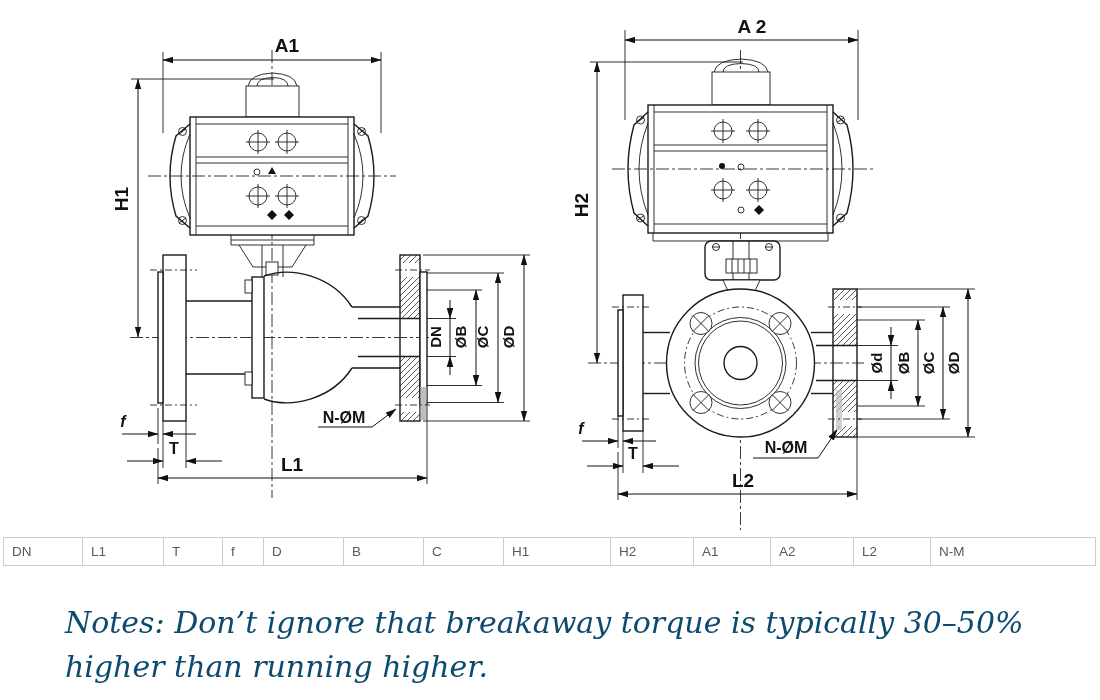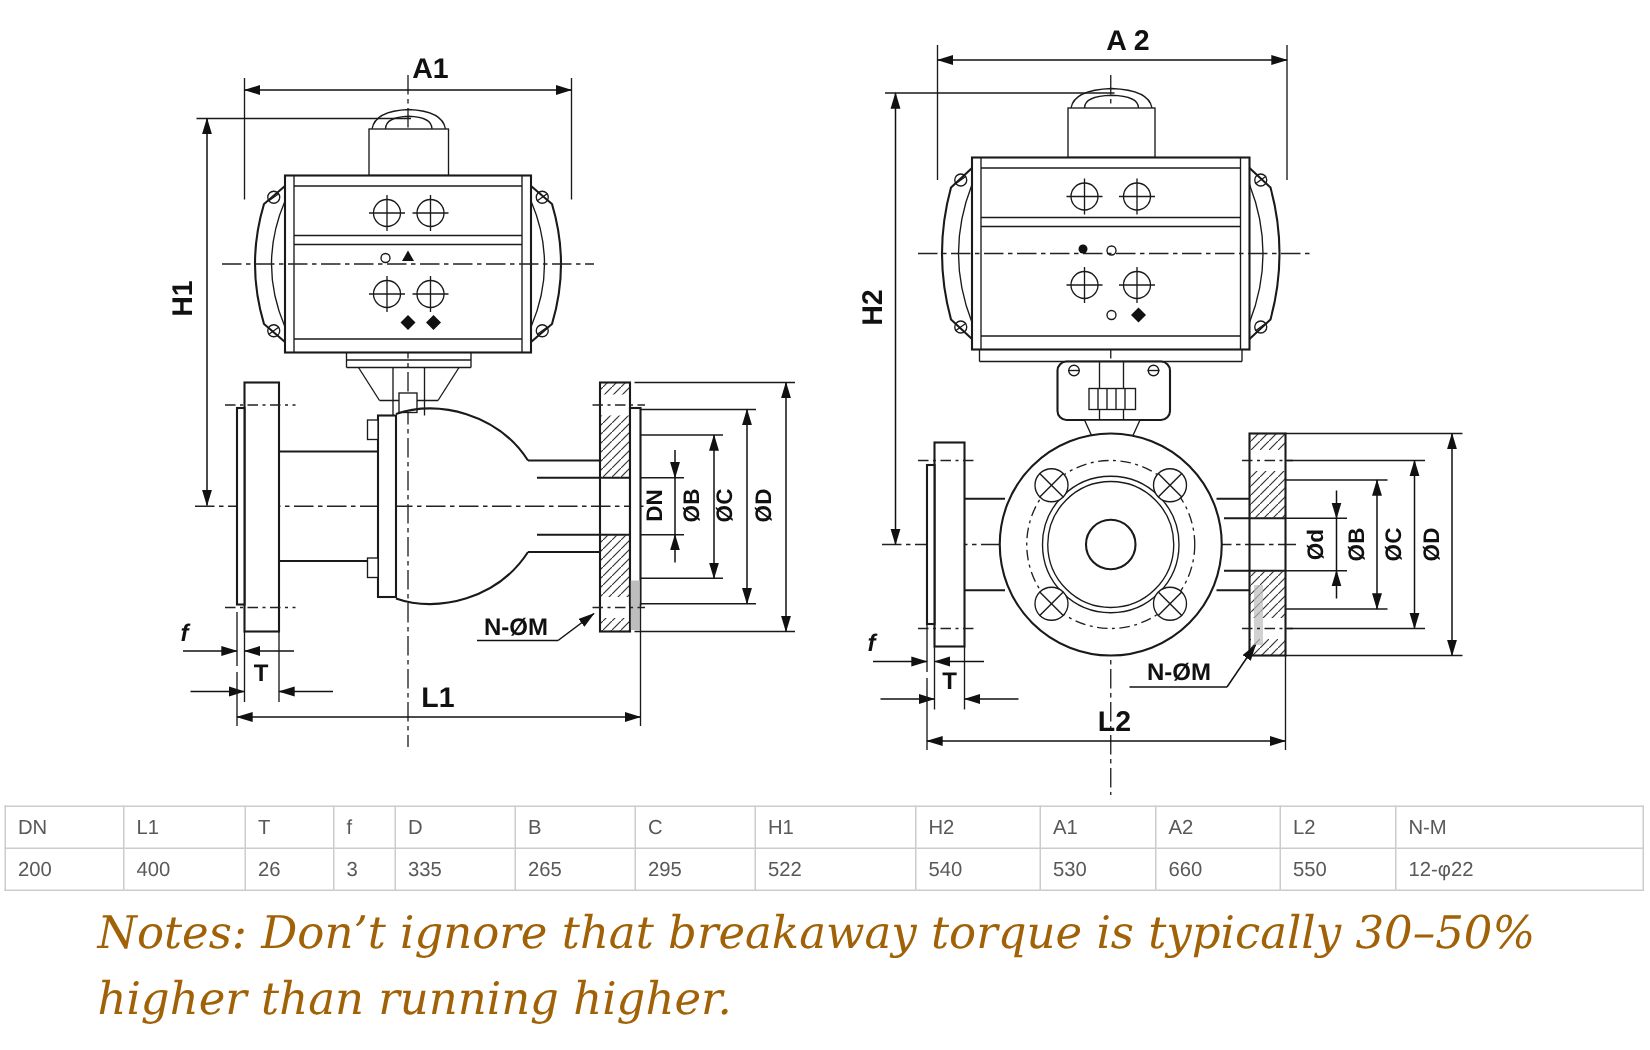--- a/index.html
+++ b/index.html
@@ -15,21 +15,21 @@
   .dm{stroke:#111;stroke-width:1;fill:none;}
   .cl{stroke:#222;stroke-width:0.9;fill:none;stroke-dasharray:13 3 3 3;}
   .cl2{stroke:#222;stroke-width:0.9;fill:none;stroke-dasharray:7 3 2 3;}
   .whitefill{fill:#ffffff;}
   .blackfill{fill:#111;stroke:none;}
   .grayfill{fill:#bdbdbd;stroke:none;}
   #spec-table{position:absolute;left:3px;top:537px;width:1092px;border-collapse:collapse;
               table-layout:fixed;}
   #spec-table td{border:1px solid #cccccc;height:27px;padding:0 0 0 8px;
                  font-size:13.5px;color:#595959;background:#fff;overflow:hidden;}
-  #notes{position:absolute;left:65px;top:601px;width:1010px;color:#a16207;
+  #notes{position:absolute;left:65px;top:601px;width:1010px;color:#0c4a6e;
          font-family:"DejaVu Serif","Liberation Serif",serif;font-style:italic;
          font-size:30px;line-height:44px;}
 </style>
 </head>
 <body>
 
 <div id="stage">
 
 <svg width="1100" height="530" viewBox="0 0 1100 530">
   <defs>
@@ -398,35 +398,20 @@
     <td>D</td>
     <td>B</td>
     <td>C</td>
     <td>H1</td>
     <td>H2</td>
     <td>A1</td>
     <td>A2</td>
     <td>L2</td>
     <td>N-M</td>
   </tr>
-  <tr>
-    <td>200</td>
-    <td>400</td>
-    <td>26</td>
-    <td>3</td>
-    <td>335</td>
-    <td>265</td>
-    <td>295</td>
-    <td>522</td>
-    <td>540</td>
-    <td>530</td>
-    <td>660</td>
-    <td>550</td>
-    <td>12-φ22</td>
-  </tr>
 </tbody>
     </table>
 
 
 <div id="notes">
   <div>Notes: Don’t ignore that breakaway torque is typically 30–50%</div>
   <div>higher than running higher.</div>
 </div>
 
 </div>

